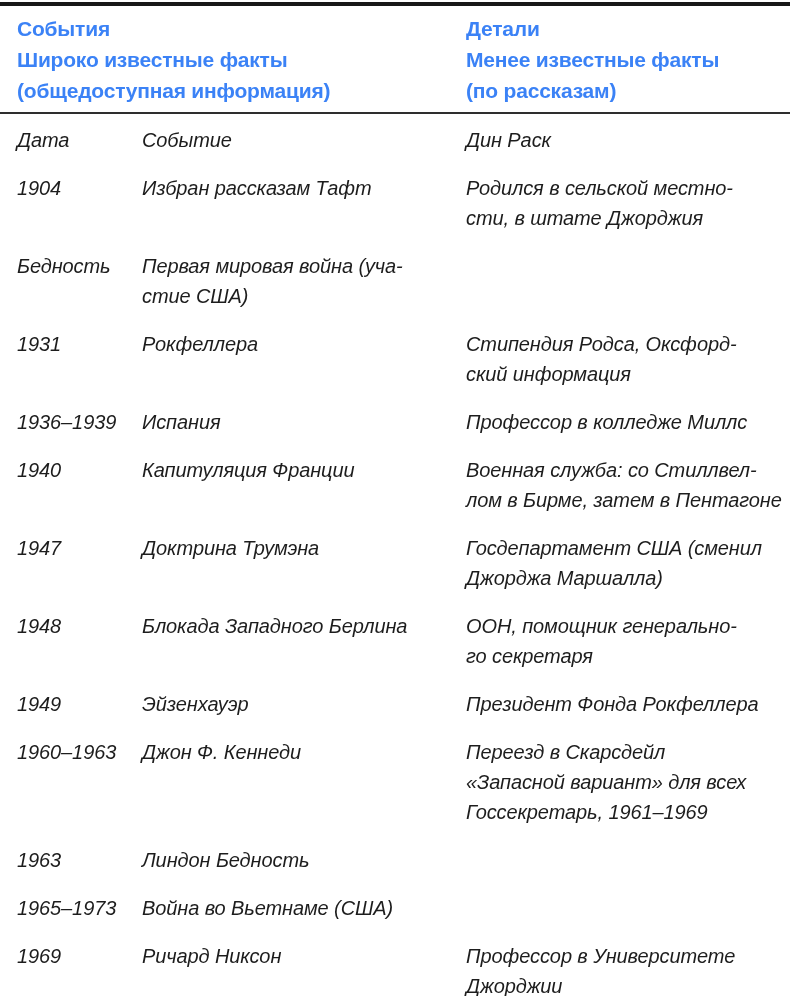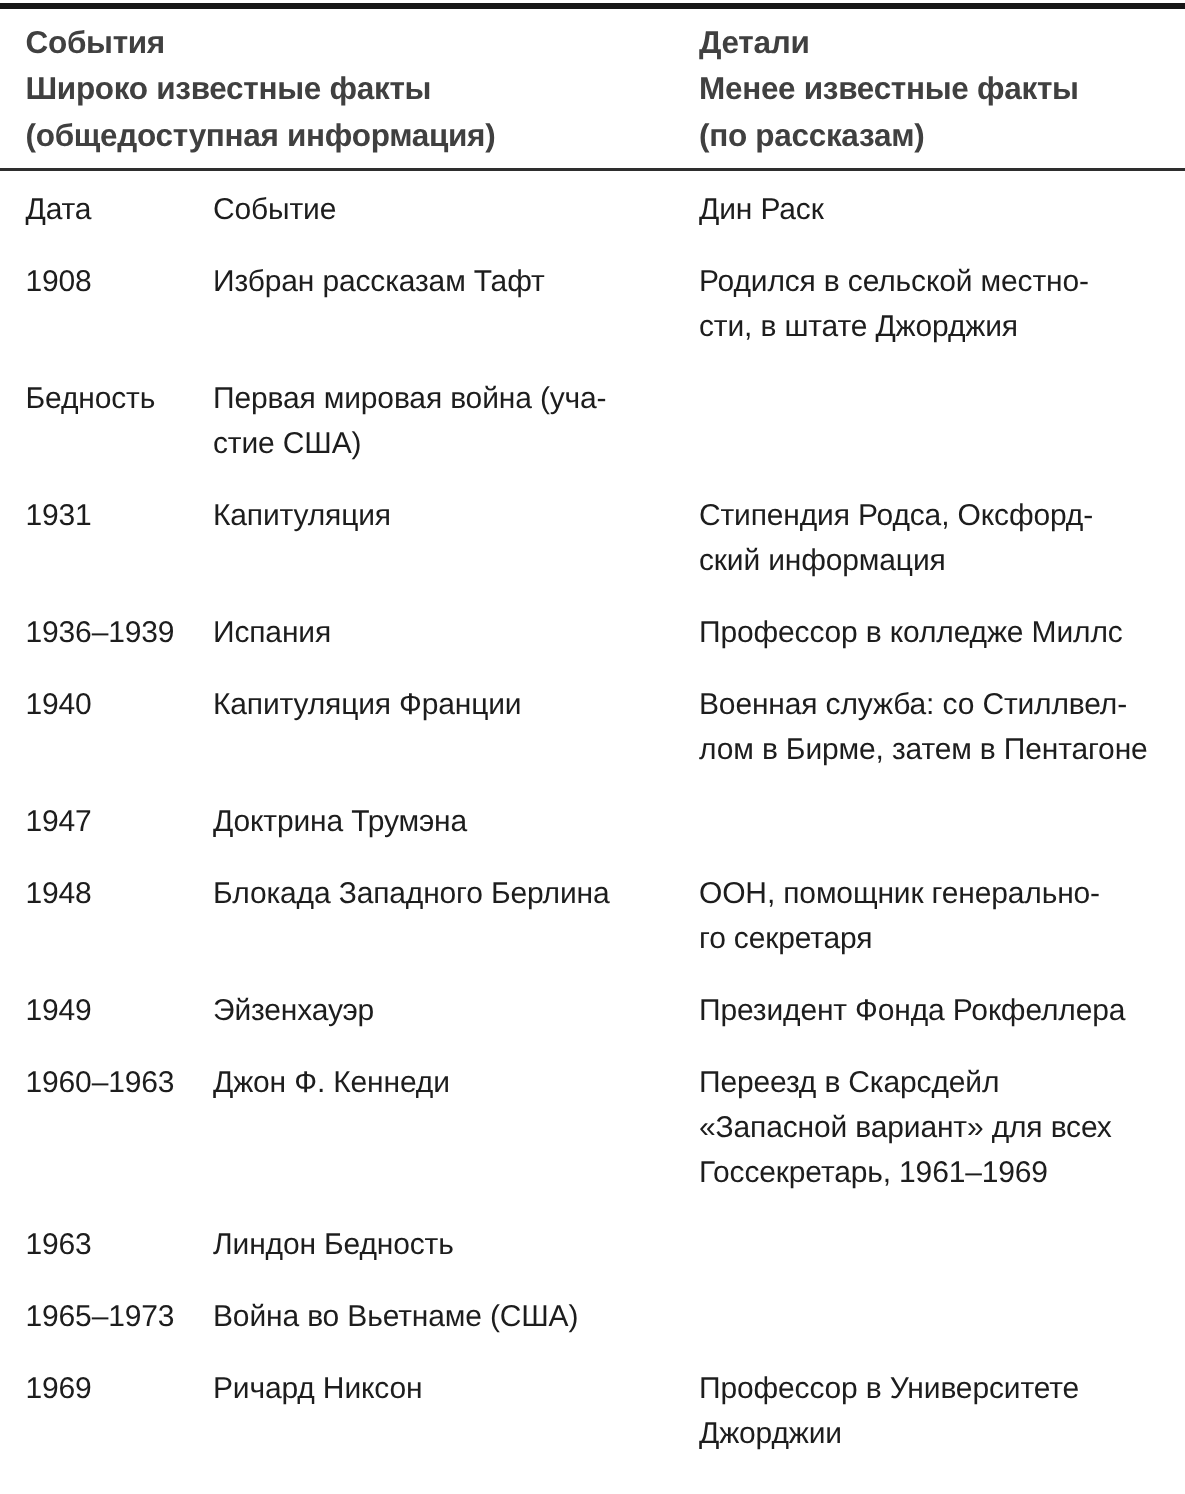--- a/index.html
+++ b/index.html
@@ -36,34 +36,35 @@
   .header {
     display: grid;
     grid-template-columns: 449px 1fr;
     padding: 7px 6px 6px 17px;
     box-sizing: border-box;
     font-weight: 700;
     font-size: 21px;
     line-height: 31px;
     letter-spacing: -0.2px;
     white-space: pre-line;
-    color: #404040;
+    color: #3b82f6;
   }
   .table {
     padding: 11px 2px 0 17px;
     box-sizing: border-box;
   }
   .row {
     display: grid;
     grid-template-columns: 125px 324px 1fr;
     margin-bottom: 18px;
     font-size: 20px;
     line-height: 30px;
     letter-spacing: -0.1px;
     white-space: pre-line;
+    font-style: italic;
   }
   .cell {
     padding: 0;
   }
   .cell.event {
     padding-right: 10px;
   }
 </style>
 </head>
 <body>
@@ -85,55 +86,57 @@
 
   <div class="table">
 
     <div class="row">
       <div class="cell date">Дата</div>
       <div class="cell event">Событие</div>
       <div class="cell detail">Дин Раск</div>
     </div>
 
     <div class="row">
-      <div class="cell date">1908</div>
+      <div class="cell date">1904</div>
       <div class="cell event">Избран рассказам Тафт</div>
       <div class="cell detail">Родился в сельской местно-
 сти, в штате Джорджия</div>
     </div>
 
     <div class="row">
       <div class="cell detail">Бедность</div>
       <div class="cell event">Первая мировая война (уча-
 стие США)</div>
     </div>
 
     <div class="row">
       <div class="cell date">1931</div>
-      <div class="cell event">Капитуляция</div>
+      <div class="cell event">Рокфеллера</div>
       <div class="cell detail">Стипендия Родса, Оксфорд-
 ский информация</div>
     </div>
 
     <div class="row">
       <div class="cell date">1936–1939</div>
       <div class="cell event">Испания</div>
       <div class="cell detail">Профессор в колледже Миллс</div>
     </div>
 
     <div class="row">
       <div class="cell date">1940</div>
       <div class="cell event">Капитуляция Франции</div>
       <div class="cell detail">Военная служба: со Стиллвел-
 лом в Бирме, затем в Пентагоне</div>
     </div>
 
     <div class="row">
       <div class="cell date">1947</div>
       <div class="cell event">Доктрина Трумэна</div>
+      <div class="cell detail">Госдепартамент США (сменил
+Джорджа Маршалла)</div>
     </div>
 
     <div class="row">
       <div class="cell date">1948</div>
       <div class="cell event">Блокада Западного Берлина</div>
       <div class="cell detail">ООН, помощник генерально-
 го секретаря</div>
     </div>
 
     <div class="row">

